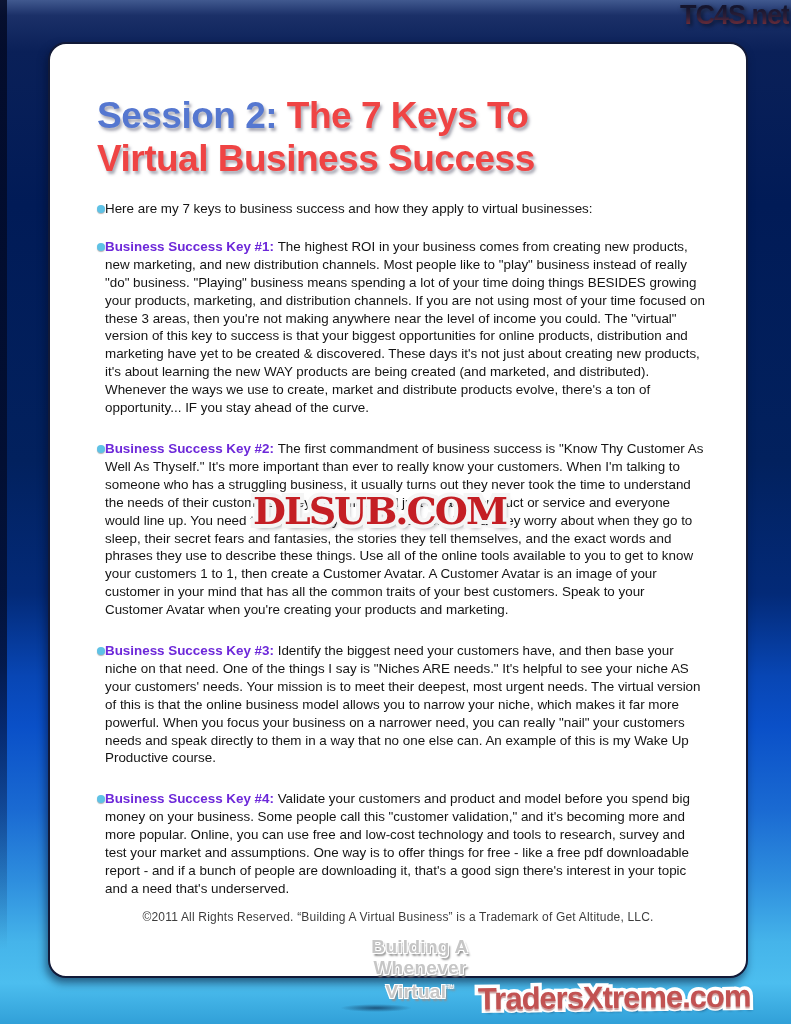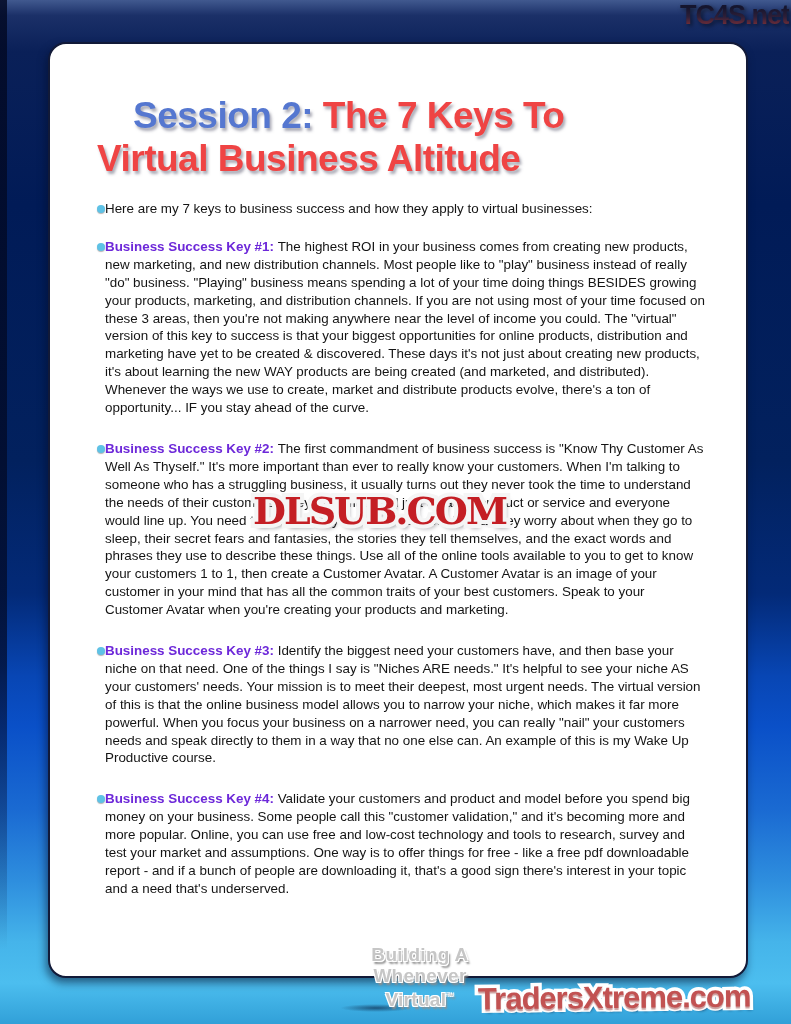--- a/index.html
+++ b/index.html
@@ -20,21 +20,21 @@
   .card {
     position:absolute; left:48px; top:42px; width:700px; height:936px;
     background:#ffffff; border:2px solid #121a38; border-radius:18px;
     box-shadow: -2px 5px 9px rgba(4,12,40,.55);
   }
   .card-inner { padding:50px 36px 0 47px; position:relative; height:100%; }
   .page-title {
     font-size:37px; font-weight:bold; line-height:43px; letter-spacing:-0.5px;
     text-shadow: 2px 3px 3px rgba(88,88,110,.5); width:520px;
   }
-  .t1 { color:#5577d0;margin-left:36px; }
+  .t1 { color:#5577d0; }
   .t2 { color:#ef4444; }
   .bullets { margin-top:20px; }
   .bullet-item { display:flex; margin-bottom:23px; }
   .bullet-item.intro { margin-bottom:20px; }
   .dot {
     flex:0 0 auto; width:8px; height:8px; border-radius:50%;
     background:#5ec2e6; margin-top:5px; box-shadow:0 1px 1px rgba(40,40,40,.35);
   }
   .ptext { font-size:13.4px; line-height:17.9px; color:#141414; width:601px; }
   .lead { font-weight:bold; color:#6d28d9; }
@@ -43,21 +43,20 @@
     font-size:12px; color:#3d3d3d; letter-spacing:0.2px;
   }
   
   .logo {
     position:absolute; left:420px; top:936px; transform:translateX(-50%);
     text-align:center; font-weight:bold; font-size:19px; line-height:21px;
     color:#c6c6c6; letter-spacing:0.3px; z-index:5;
     text-shadow:
       -1px -1px 0 #ffffff, 1px -1px 0 #ffffff, -1px 1px 0 #ffffff, 1px 1px 0 #ffffff,
       2px 3px 2px #8f8f8f;
-    margin-top: 8px;
   }
   .logo sup { font-size:8px; }
   .logo-shadow {
     position:absolute; left:340px; top:1004px; width:72px; height:8px;
     background: radial-gradient(ellipse at center, rgba(8,28,60,.6) 0%, rgba(8,28,60,0) 70%);
   }
   
   .wm-tc4s {
     position:absolute; top:0px; right:2px; z-index:10;
     font-size:27px; font-weight:bold; letter-spacing:-1px;
@@ -92,21 +91,21 @@
 
 <div class="left-strip"></div>
 
 <div class="wm-tc4s">TC4S.net</div>
 
 <div class="card">
   <div class="card-inner">
 
     <h1 class="page-title" style="margin:0;">
       <span class="t1">Session 2:</span><span class="t2"> The 7 Keys To</span><br>
-      <span class="t2">Virtual Business Altitude</span>
+      <span class="t2">Virtual Business Success</span>
     </h1>
 
     <div class="bullets">
 
       <div class="bullet-item intro">
         <span class="dot"></span>
         <p class="ptext" style="margin:0">Here are my 7 keys to business success and how they apply to virtual businesses:</p>
       </div>
 
       <div class="bullet-item">
@@ -124,20 +123,21 @@
         <p class="ptext" style="margin:0"><span class="lead">Business Success Key #3: </span><span>Identify the biggest need your customers have, and then base your niche on that need. One of the things I say is "Niches ARE needs." It's helpful to see your niche AS your customers' needs. Your mission is to meet their deepest, most urgent needs. The virtual version of this is that the online business model allows you to narrow your niche, which makes it far more powerful. When you focus your business on a narrower need, you can really "nail" your customers needs and speak directly to them in a way that no one else can. An example of this is my Wake Up Productive course.</span></p>
       </div>
 
       <div class="bullet-item">
         <span class="dot"></span>
         <p class="ptext" style="margin:0"><span class="lead">Business Success Key #4: </span><span>Validate your customers and product and model before you spend big money on your business. Some people call this "customer validation," and it's becoming more and more popular. Online, you can use free and low-cost technology and tools to research, survey and test your market and assumptions. One way is to offer things for free - like a free pdf downloadable report - and if a bunch of people are downloading it, that's a good sign there's interest in your topic and a need that's underserved.</span></p>
       </div>
 
     </div>
 
+    <div class="copyright">©2011 All Rights Reserved. “Building A Virtual Business” is a Trademark of Get Altitude, LLC.</div>
   </div>
 </div>
 
 <div class="wm-stack wm-dlsub">
   <span class="back">DLSUB.COM</span>
   <span class="front">DLSUB.COM</span>
 </div>
 
 <div class="logo">
   <div>Building A</div>

